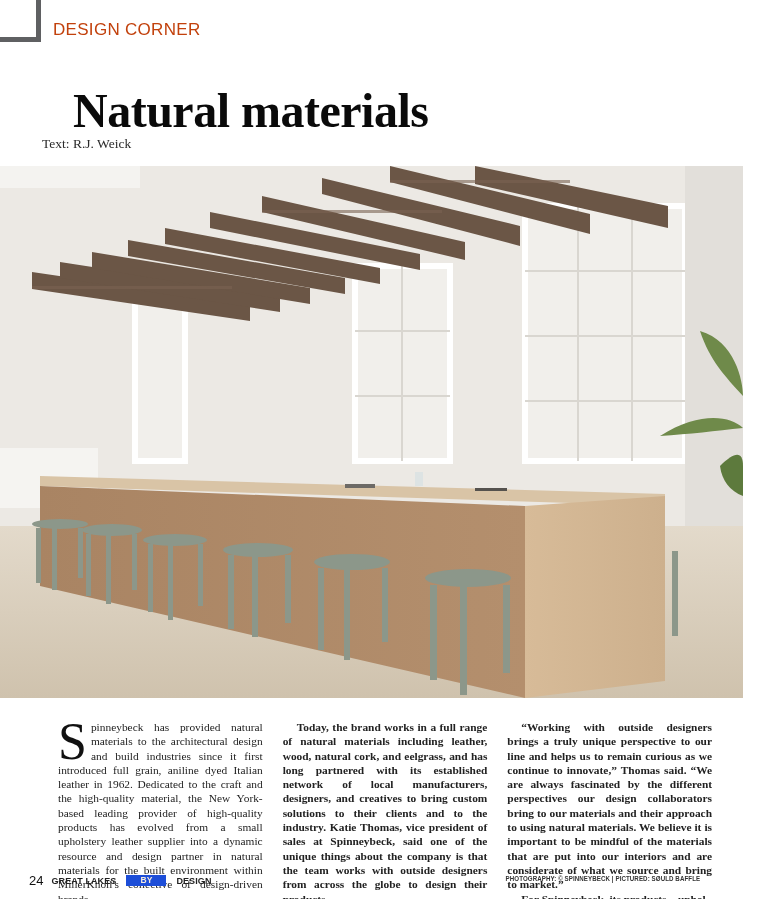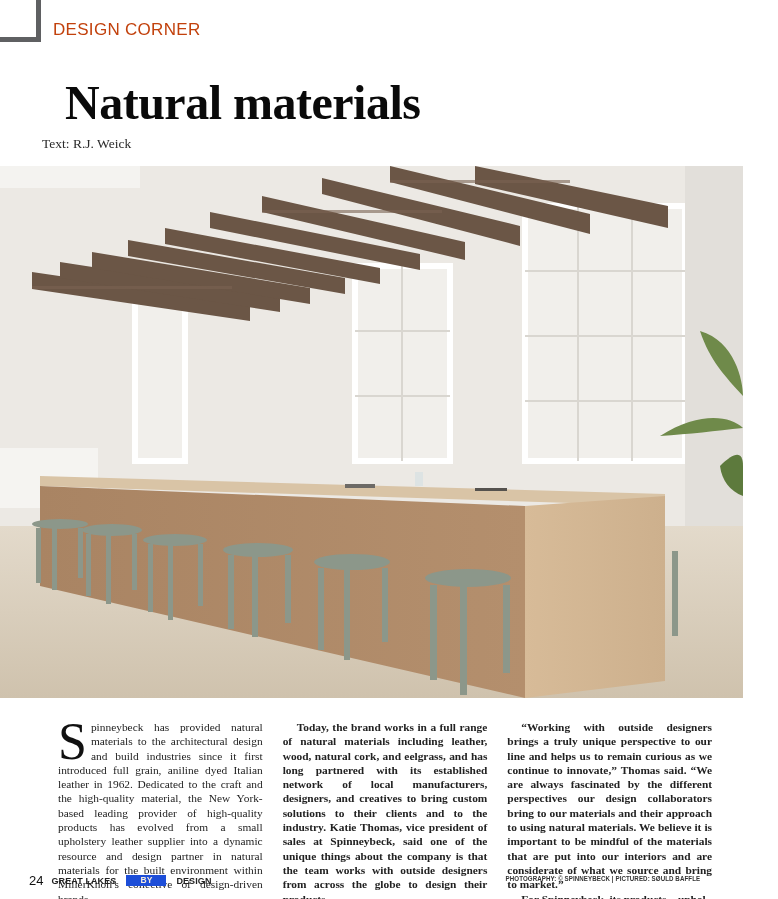--- a/index.html
+++ b/index.html
@@ -23,21 +23,21 @@
   .page-num { font-weight:normal; font-size:13px; color:#111; }
   .mag-name { font-weight:bold; font-size:9px; letter-spacing:0.1px; color:#222; display:flex; align-items:center; gap:10px; }
   .by-badge { background:#1d4ed8; color:#f3e9dd; padding:0 14px; font-size:8.5px; line-height:11px; }
   .credit { position:absolute; right:78px; top:875px; font-family:"Liberation Sans", sans-serif; font-weight:bold; font-size:7px; letter-spacing:0.1px; color:#333; transform:scaleX(0.88); transform-origin:right; }
 </style>
 </head>
 <body>
 
 <div class="corner-bracket"></div>
 <div class="section-label">DESIGN CORNER</div>
-<h1 class="headline" style="margin:7px">Natural materials</h1>
+<h1 class="headline" style="margin:15px">Natural materials</h1>
 <div class="byline">Text: R.J. Weick</div>
 
 <div class="photo" aria-label="Bright loft interior with suspended cork acoustic baffles above a long oak kitchen island with sage-green stools">
   <svg width="743" height="532" viewBox="0 0 743 532" xmlns="http://www.w3.org/2000/svg">
     <defs>
       <linearGradient id="floorG" x1="0" y1="0" x2="0" y2="1">
         <stop offset="0" stop-color="#e3dacb"></stop>
           <stop offset="1" stop-color="#cfc2ad"></stop>
       </linearGradient>
       <linearGradient id="oakFront" x1="0" y1="0" x2="1" y2="0">

